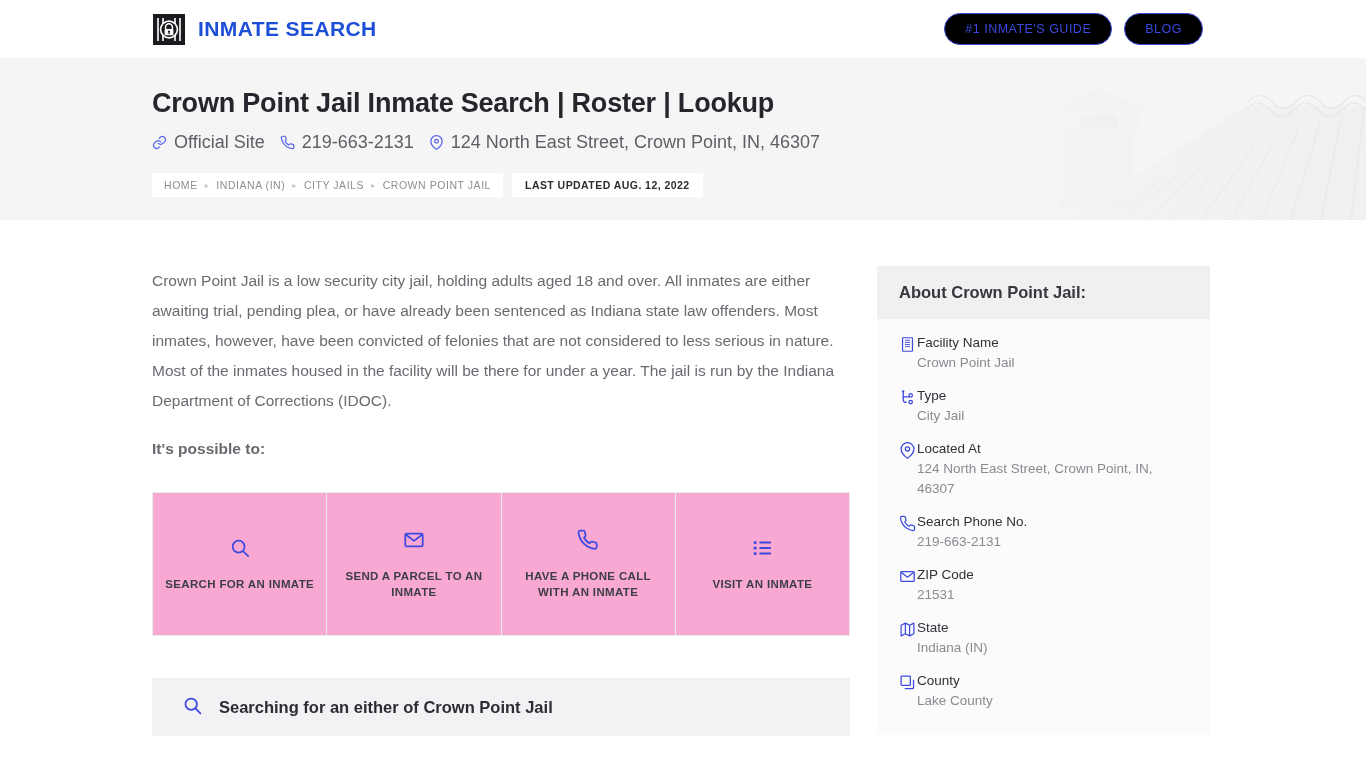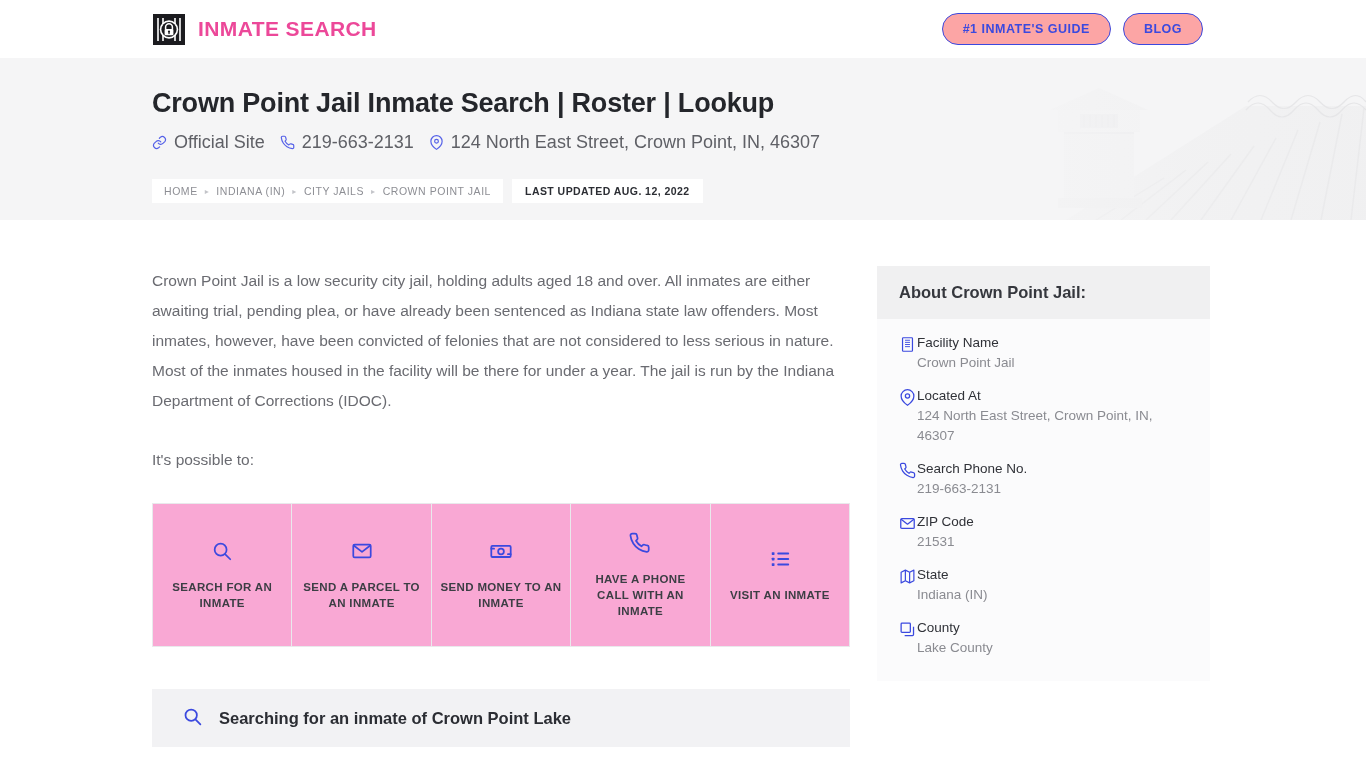--- a/index.html
+++ b/index.html
@@ -14,26 +14,26 @@
   
   .site-header {
     height: 58px; background:#ffffff;
     display:flex; align-items:center; justify-content:space-between;
     padding: 0 163px 0 152px; position:relative; z-index:5;
   }
   .brand { display:flex; align-items:center; gap:12px; }
   .brand-mark { width:34px; height:33px; display:block; }
   .brand-name {
     font-size:21px; font-weight:700; letter-spacing:.4px;
-    color:#ec4899;
+    color:#1d4ed8;
   }
   .header-actions { display:flex; align-items:center; gap:12px; }
   .pill {
-    border:1.5px solid #3b49df; color:#3b49df; background:#fca5a5;
-    border-radius:999px; font-size:12.5px; font-weight:700;
+    border:1.5px solid #3b49df; color:#3b49df; background:#000000;
+    border-radius:999px; font-size:12.5px; font-weight:400;
     letter-spacing:.5px; padding:9px 20px; line-height:1;
     cursor:pointer; white-space:nowrap;
   }
 
   
   .hero {
     position:relative; height:162px; background:#f5f5f6; overflow:hidden;
     padding: 30px 0 0 152px;
   }
   .hero-art {
@@ -50,41 +50,41 @@
     font-size:27px; font-weight:700; color:#24262b; letter-spacing:-.2px;
     line-height:1.15;
   }
   .hero-meta {
     margin-top:13px; display:flex; align-items:center; 
     font-size:18px; color:#5f6066;
   }
   .hero-meta .mi { display:flex; align-items:center; gap:7px; margin-right:15px; }
   .hero-meta svg { display:block; }
 
-  .crumbrow { margin-top:26px; display:flex; align-items:center; gap:9px; }
+  .crumbrow { margin-top:20px; display:flex; align-items:center; gap:9px; }
   .crumbs {
     background:#ffffff; padding:6px 12px; display:flex; align-items:center; gap:7px;
     font-size:10.5px; letter-spacing:.55px; color:#8d8e94; font-weight:400;
   }
   .crumbs .sep { color:#c3c4c9; font-size:8px; }
   .crumbs .c { cursor:pointer; white-space:nowrap; }
   .updated {
     background:#ffffff; padding:6px 13px; font-size:10.5px;
     letter-spacing:.45px; color:#2b2d33; font-weight:700; white-space:nowrap;
   }
 
   
   .content {
     display:flex; gap:27px; padding:46px 154px 0 152px; align-items:flex-start;
   }
   .main-col { width:698px; flex:0 0 698px; }
   .body-p {
     font-size:15.5px; line-height:30px; color:#6a6b71; font-weight:400;
   }
-  .body-p + .body-p { margin-top:29px; }
+  .body-p + .body-p { margin-top:18px;font-weight:bold; }
 
   .action-grid {
     margin-top:28px; display:flex; border:1px solid #e9e9ec; background:#f9a8d4;
     height:144px;
   }
   .action-cell {
     flex:1 1 0; border-right:1px solid #e9e9ec;
     display:flex; flex-direction:column; align-items:center; justify-content:center;
     padding:10px 8px; cursor:pointer; text-align:center;
   }
@@ -258,30 +258,20 @@
         <div class="action-cell">
           <span class="action-icon">
             <svg width="22" height="22" viewBox="0 0 24 24" fill="none" stroke="currentColor" stroke-width="1.9" stroke-linecap="round" stroke-linejoin="round">
               <rect x="2.5" y="5" width="19" height="14" rx="1.5"></rect>
                 <path d="M3 6l9 7 9-7"></path>
             </svg>
           </span>
           <span class="action-label">SEND A PARCEL TO AN INMATE</span>
         </div>
 
-        <div class="action-cell">
-          <span class="action-icon">
-            <svg width="24" height="22" viewBox="0 0 26 22" fill="none" stroke="currentColor" stroke-width="1.9" stroke-linejoin="round">
-              <rect x="2.5" y="5.5" width="21" height="12" rx="1.2"></rect>
-              <circle cx="13" cy="11.5" r="3.1"></circle>
-              <path d="M2.5 8.5h3M20.5 14.5h3" stroke-linecap="round"></path>
-            </svg>
-          </span>
-          <span class="action-label">SEND MONEY TO AN INMATE</span>
-        </div>
 
         <div class="action-cell">
           <span class="action-icon">
             <svg width="22" height="22" viewBox="0 0 24 24" fill="none" stroke="currentColor" stroke-width="1.9" stroke-linecap="round" stroke-linejoin="round">
               <path d="M21.5 16.6v3a2 2 0 01-2.2 2 19.8 19.8 0 01-8.6-3.1 19.5 19.5 0 01-6-6A19.8 19.8 0 011.6 3.9 2 2 0 013.6 1.7h3a2 2 0 012 1.7c.1 1 .4 1.9.7 2.8a2 2 0 01-.5 2.1L7.6 9.6a16 16 0 006 6l1.3-1.2a2 2 0 012.1-.5c.9.3 1.8.6 2.8.7a2 2 0 011.7 2z"></path>
             </svg>
           </span>
           <span class="action-label">HAVE A PHONE CALL WITH AN INMATE</span>
         </div>
 
@@ -300,21 +290,21 @@
         </div>
       </div>
 
       <div class="search-banner">
         <span class="sb-icon">
           <svg width="21" height="21" viewBox="0 0 24 24" fill="none" stroke="currentColor" stroke-width="2" stroke-linecap="round">
             <circle cx="10.5" cy="10.5" r="6.5"></circle>
               <line x1="15.6" y1="15.6" x2="21" y2="21"></line>
           </svg>
         </span>
-        <span class="sb-text">Searching for an inmate of Crown Point Lake</span>
+        <span class="sb-text">Searching for an either of Crown Point Jail</span>
       </div>
     </div>
 
     <aside class="sidebar">
       <div class="side-head">About Crown Point Jail:</div>
       <div class="side-body">
 
         <div class="side-row">
           <span class="side-ico">
             <svg width="17" height="17" viewBox="0 0 24 24" fill="none" stroke="#3b49df" stroke-width="1.7">
@@ -326,20 +316,35 @@
                   <line x1="8.5" y1="15" x2="15.5" y2="15"></line>
               </g>
             </svg>
           </span>
           <span class="side-txt">
             <span class="side-label">Facility Name</span>
             <span class="side-value" style="display:block">Crown Point Jail</span>
           </span>
         </div>
 
+        <div class="side-row">
+          <span class="side-ico">
+            <svg width="17" height="17" viewBox="0 0 24 24" fill="none" stroke="#3b49df" stroke-width="1.8" stroke-linecap="round">
+              <path d="M6 3v12a4 4 0 004 4"></path>
+              <circle cx="6" cy="3.4" r="1.6" fill="#3b49df" stroke="none"></circle>
+              <circle cx="16.5" cy="9" r="2.4"></circle>
+              <circle cx="16.5" cy="18.5" r="2.4"></circle>
+              <path d="M6 11h7.6"></path>
+            </svg>
+          </span>
+          <span class="side-txt">
+            <span class="side-label">Type</span>
+            <span class="side-value" style="display:block">City Jail</span>
+          </span>
+        </div>
 
         <div class="side-row">
           <span class="side-ico">
             <svg width="17" height="17" viewBox="0 0 24 24" fill="none" stroke="#3b49df" stroke-width="1.8" stroke-linejoin="round">
               <path d="M21 10c0 7-9 13-9 13s-9-6-9-13a9 9 0 0118 0z"></path>
                 <circle cx="12" cy="10" r="3"></circle>
             </svg>
           </span>
           <span class="side-txt">
             <span class="side-label">Located At</span>

